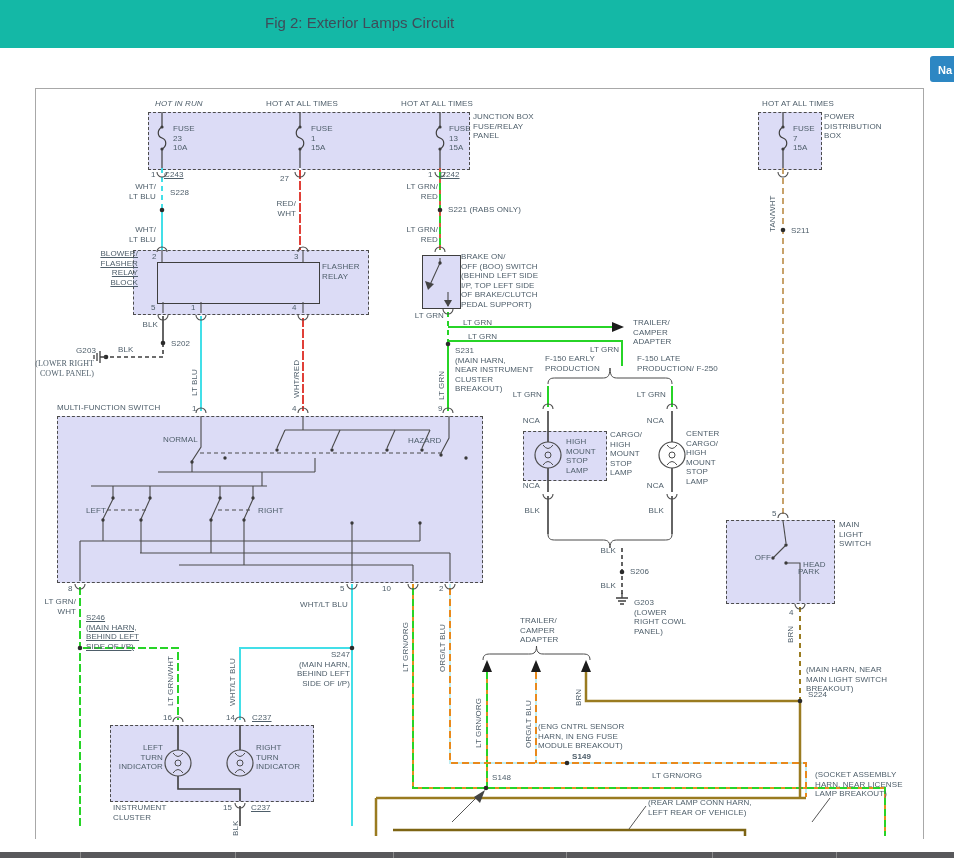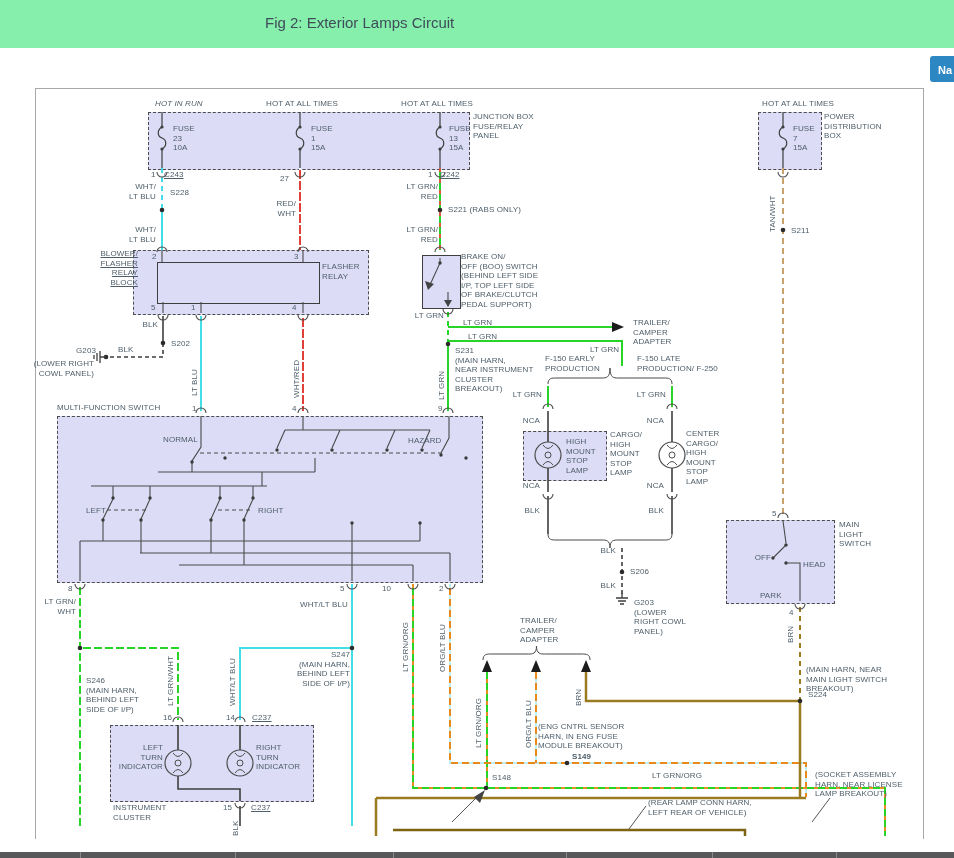--- a/index.html
+++ b/index.html
@@ -19,21 +19,21 @@
        white-space:pre-line;z-index:3;letter-spacing:.1px;}
   .lbl.r{transform:translateX(-100%);text-align:right;}
   .lbl.rot{transform-origin:0 0;transform:rotate(-90deg);white-space:nowrap;}
   .lbl.u{text-decoration:underline;}
   .bottombar{position:absolute;left:0;top:852px;width:954px;height:6px;background:#58585b;z-index:4;}
   .bottombar .sep{position:absolute;top:0;width:1px;height:6px;background:#8a8a8a;}
 </style>
 </head>
 <body>
 
-<div class="header" style="background: #86efac;">
+<div class="header" style="background: #14b8a6;">
   <span class="title" style="color: rgb(63, 76, 89);">Fig 2: Exterior Lamps Circuit</span>
 </div>
 
 <button class="navbtn" style="background: rgb(45, 135, 195);">Na</button>
 
 <div class="diagram-frame"></div>
 
 <div id="boxes">
     <div class="box" style="left: 148px; top: 112px; width: 320px; height: 56px; background: rgb(220, 220, 246);"></div>
     <div class="box" style="left: 758px; top: 112px; width: 62px; height: 56px; background: rgb(220, 220, 246);"></div>
@@ -293,21 +293,21 @@
 RELAY</div>
     <div class="lbl" style="left: 152px; top: 252px;">2</div>
     <div class="lbl" style="left: 294px; top: 252px;">3</div>
     <div class="lbl" style="left: 151px; top: 303px;">5</div>
     <div class="lbl" style="left: 191px; top: 303px;">1</div>
     <div class="lbl" style="left: 292px; top: 303px;">4</div>
     <div class="lbl r" style="left: 158px; top: 320px;">BLK</div>
     <div class="lbl" style="left: 171px; top: 339px;">S202</div>
     <div class="lbl" style="left: 118px; top: 345px;">BLK</div>
     <div class="lbl r" style="left: 96px; top: 346px;">G203</div>
-    <div class="lbl r" style="left: 94px; top: 359px;">(LOWER RIGHT
+    <div class="lbl r" style="left: 94px; top: 359px; font-family: Liberation Serif, serif;">(LOWER RIGHT
 COWL PANEL)</div>
     <div class="lbl rot" style="left: 190px; top: 396px;">LT BLU</div>
     <div class="lbl rot" style="left: 292px; top: 398px;">WHT/RED</div>
     <div class="lbl rot" style="left: 437px; top: 400px;">LT GRN</div>
     <div class="lbl" style="left: 461px; top: 252px;">BRAKE ON/
 OFF (BOO) SWITCH
 (BEHIND LEFT SIDE
 I/P, TOP LEFT SIDE
 OF BRAKE/CLUTCH
 PEDAL SUPPORT)</div>
@@ -365,21 +365,21 @@
     <div class="lbl" style="left: 408px; top: 436px;">HAZARD</div>
     <div class="lbl" style="left: 86px; top: 506px;">LEFT</div>
     <div class="lbl" style="left: 258px; top: 506px;">RIGHT</div>
     <div class="lbl" style="left: 68px; top: 584px;">8</div>
     <div class="lbl" style="left: 340px; top: 584px;">5</div>
     <div class="lbl" style="left: 382px; top: 584px;">10</div>
     <div class="lbl" style="left: 439px; top: 584px;">2</div>
     <div class="lbl r" style="left: 76px; top: 597px;">LT GRN/
 WHT</div>
     <div class="lbl" style="left: 300px; top: 600px;">WHT/LT BLU</div>
-    <div class="lbl" style="left: 86px; top: 676px;">S246
+    <div class="lbl" style="left: 86px; top: 613px; text-decoration: underline;">S246
 (MAIN HARN,
 BEHIND LEFT
 SIDE OF I/P)</div>
     <div class="lbl rot" style="left: 166px; top: 706px;">LT GRN/WHT</div>
     <div class="lbl rot" style="left: 228px; top: 706px;">WHT/LT BLU</div>
     <div class="lbl r" style="left: 350px; top: 650px;">S247
 (MAIN HARN,
 BEHIND LEFT
 SIDE OF I/P)</div>
     <div class="lbl rot" style="left: 401px; top: 672px;">LT GRN/ORG</div>
@@ -394,21 +394,21 @@
 HARN, IN ENG FUSE
 MODULE BREAKOUT)</div>
     <div class="lbl" style="left: 572px; top: 752px; font-weight: bold;">S149</div>
     <div class="lbl" style="left: 492px; top: 773px;">S148</div>
     <div class="lbl" style="left: 652px; top: 771px;">LT GRN/ORG</div>
     <div class="lbl" style="left: 839px; top: 520px;">MAIN
 LIGHT
 SWITCH</div>
     <div class="lbl" style="left: 772px; top: 509px;">5</div>
     <div class="lbl r" style="left: 771px; top: 553px;">OFF</div>
-    <div class="lbl" style="left: 760px; top: 567px; margin-top: 24px;">PARK</div>
+    <div class="lbl" style="left: 798px; top: 567px;">PARK</div>
     <div class="lbl" style="left: 803px; top: 560px;">HEAD</div>
     <div class="lbl" style="left: 789px; top: 608px;">4</div>
     <div class="lbl rot" style="left: 786px; top: 643px;">BRN</div>
     <div class="lbl" style="left: 806px; top: 665px;">(MAIN HARN, NEAR
 MAIN LIGHT SWITCH
 BREAKOUT)</div>
     <div class="lbl" style="left: 808px; top: 690px;">S224</div>
     <div class="lbl" style="left: 815px; top: 770px;">(SOCKET ASSEMBLY
 HARN, NEAR LICENSE
 LAMP BREAKOUT)</div>

